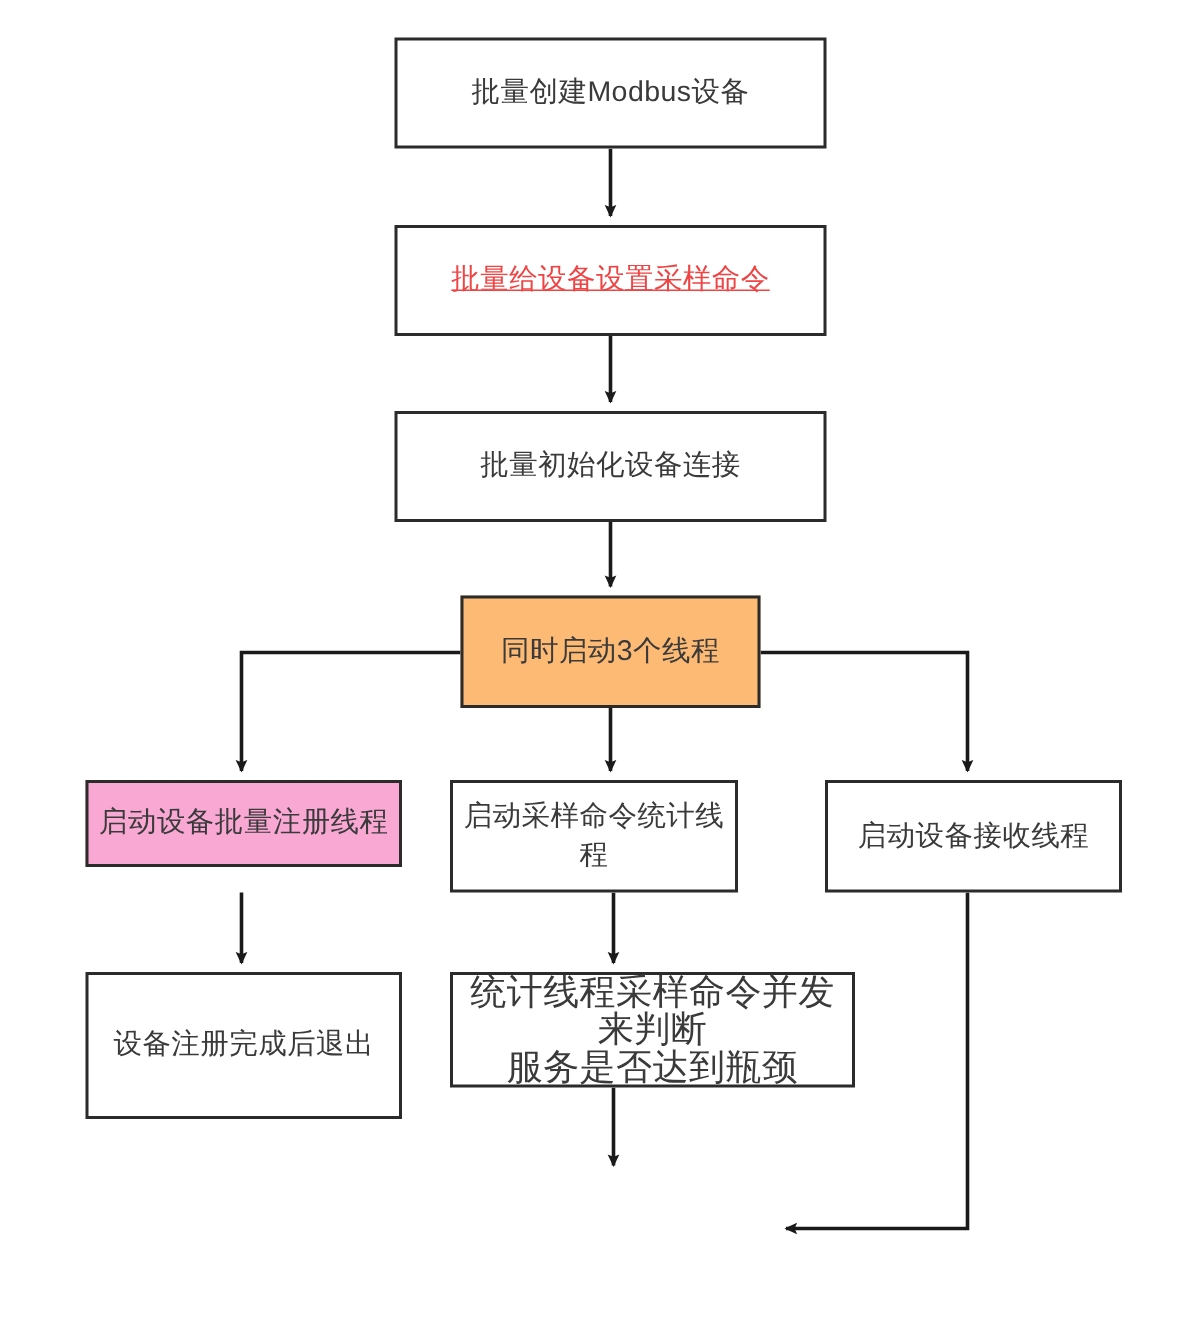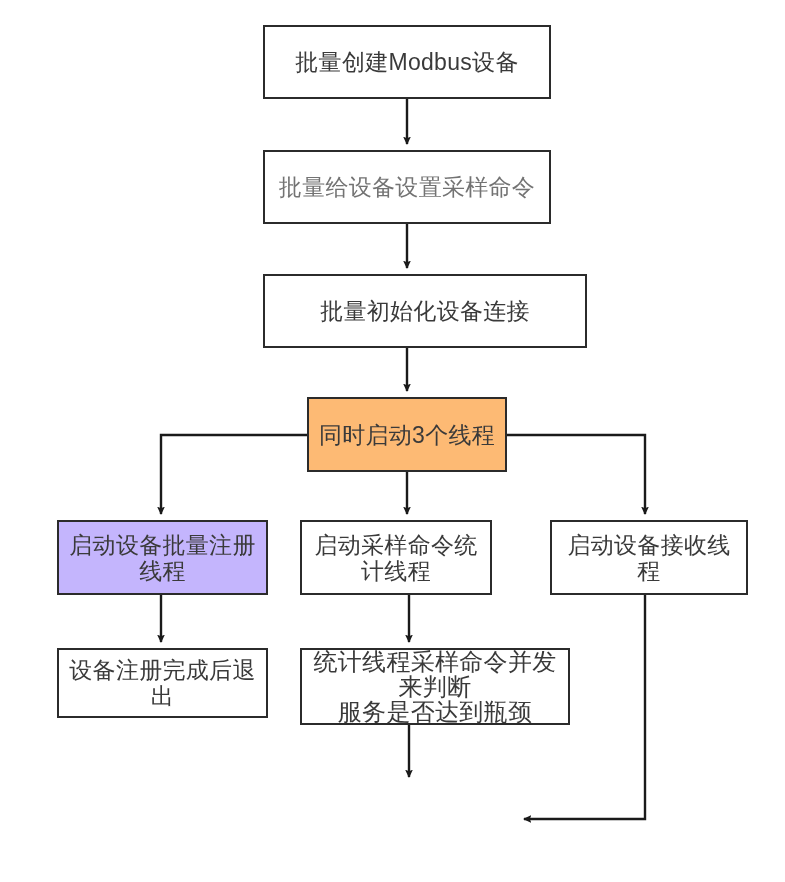--- a/index.html
+++ b/index.html
@@ -26,21 +26,21 @@
     position: absolute;
     box-sizing: border-box;
     background: #ffffff;
     border: 2px solid #2b2b2b;
     display: flex;
     align-items: center;
     justify-content: center;
     text-align: center;
   }
   .node-label {
-    font-size: 23px;
+    font-size: 19px;
     line-height: 26px;
     color: #3a3a3a;
     letter-spacing: 0.3px;
     white-space: pre-line;
     padding: 0 6px;
   }
   .node-label.two-line {
     font-size: 24px;
     line-height: 25px;
   }
@@ -68,44 +68,44 @@
         <path d="M 409 725 L 409 777" marker-end="url(#arrowhead)" stroke="#1a1a1a"></path>
         <path d="M 645 595 L 645 819 L 524 819" marker-end="url(#arrowhead)" stroke="#1a1a1a"></path>
       </g>
   </svg>
 
   <div class="node-box" style="left: 263px; top: 25px; width: 288px; height: 74px; border-color: rgb(43, 43, 43); background: rgb(255, 255, 255);">
     <span class="node-label" style="color: rgb(58, 58, 58);">批量创建Modbus设备</span>
   </div>
 
   <div class="node-box" style="left: 263px; top: 150px; width: 288px; height: 74px; border-color: rgb(43, 43, 43); background: rgb(255, 255, 255);">
-    <span class="node-label" style="color: #737373;">批量给设备设置采样命令</span>
+    <span class="node-label" style="color: #ef4444; text-decoration: underline;">批量给设备设置采样命令</span>
   </div>
 
-  <div class="node-box" style="left: 263px; top: 274px; width: 324px; height: 74px; border-color: rgb(43, 43, 43); background: rgb(255, 255, 255);">
+  <div class="node-box" style="left: 263px; top: 274px; width: 288px; height: 74px; border-color: rgb(43, 43, 43); background: rgb(255, 255, 255);">
     <span class="node-label" style="color: rgb(58, 58, 58);">批量初始化设备连接</span>
   </div>
 
   <div class="node-box" style="left: 307px; top: 397px; width: 200px; height: 75px; border-color: rgb(43, 43, 43); background: #fdba74;">
     <span class="node-label" style="color: rgb(58, 58, 58);">同时启动3个线程</span>
   </div>
 
-  <div class="node-box" style="left: 57px; top: 520px; width: 211px; height: 75px; border-color: rgb(43, 43, 43); background: #c4b5fd;">
+  <div class="node-box" style="left: 57px; top: 520px; width: 211px; height: 58px; border-color: rgb(43, 43, 43); background: #f9a8d4;">
     <span class="node-label" style="color: rgb(58, 58, 58);">启动设备批量注册线程</span>
   </div>
 
   <div class="node-box" style="left: 300px; top: 520px; width: 192px; height: 75px; border-color: rgb(43, 43, 43); background: rgb(255, 255, 255);">
     <span class="node-label" style="color: rgb(58, 58, 58);">启动采样命令统计线程</span>
   </div>
 
   <div class="node-box" style="left: 550px; top: 520px; width: 198px; height: 75px; border-color: rgb(43, 43, 43); background: rgb(255, 255, 255);">
     <span class="node-label" style="color: rgb(58, 58, 58);">启动设备接收线程</span>
   </div>
 
-  <div class="node-box" style="left: 57px; top: 648px; width: 211px; height: 70px; border-color: rgb(43, 43, 43); background: rgb(255, 255, 255);">
+  <div class="node-box" style="left: 57px; top: 648px; width: 211px; height: 98px; border-color: rgb(43, 43, 43); background: rgb(255, 255, 255);">
     <span class="node-label" style="color: rgb(58, 58, 58);">设备注册完成后退出</span>
   </div>
 
   <div class="node-box" style="left: 300px; top: 648px; width: 270px; height: 77px; border-color: rgb(43, 43, 43); background: rgb(255, 255, 255);">
     <span class="node-label two-line" style="color: rgb(58, 58, 58);">统计线程采样命令并发来判断
 服务是否达到瓶颈</span>
   </div>
 
 
 </div>

